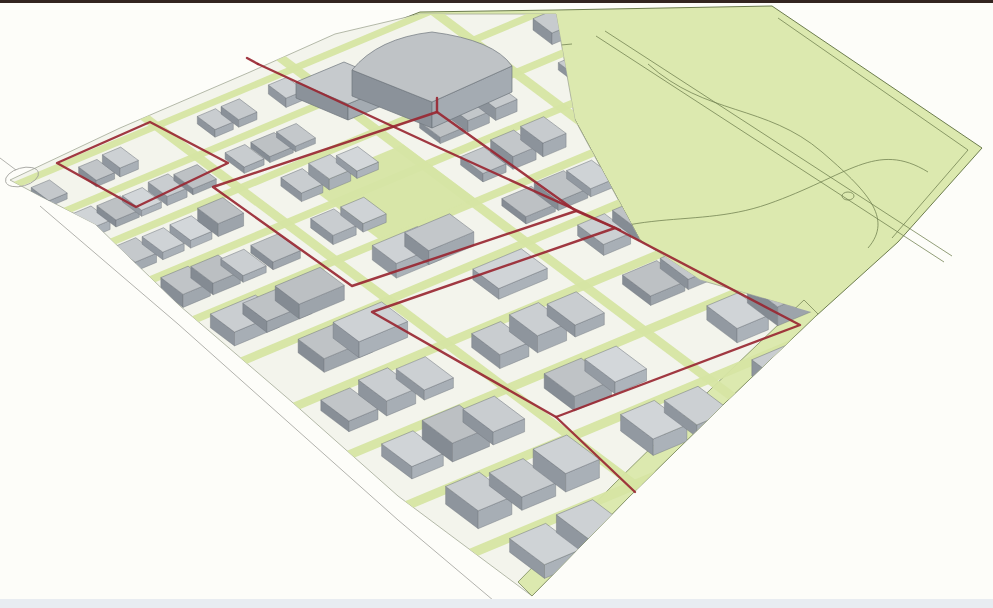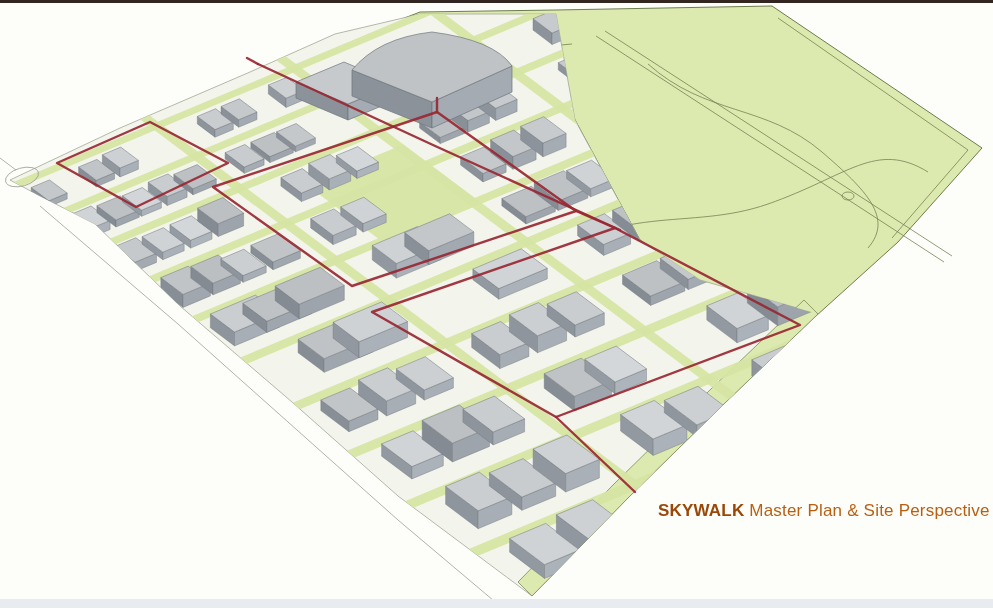--- a/index.html
+++ b/index.html
@@ -390,17 +390,16 @@
       <path class="sky" d="M576,211 L615,228 M437,112 L437,98 M258,64 L247,58"></path>
     </g>
 
     <g>
       <polyline class="sketch" points="40,206 178,324 398,520 500,606"></polyline>
       <polyline class="sketch" points="0,158 16,170"></polyline>
       <ellipse class="sketch" cx="22" cy="177" rx="17" ry="9" transform="rotate(-16 22 177)"></ellipse>
     </g>
   </svg>
 
-  <div class="caption"><span class="brand">SKYWALK</span><span> Master Plan &amp; Site Perspective</span></div>
 
   <div class="top-line"></div>
   <div class="bottom-strip"></div>
 </div>
 
 </body></html>

